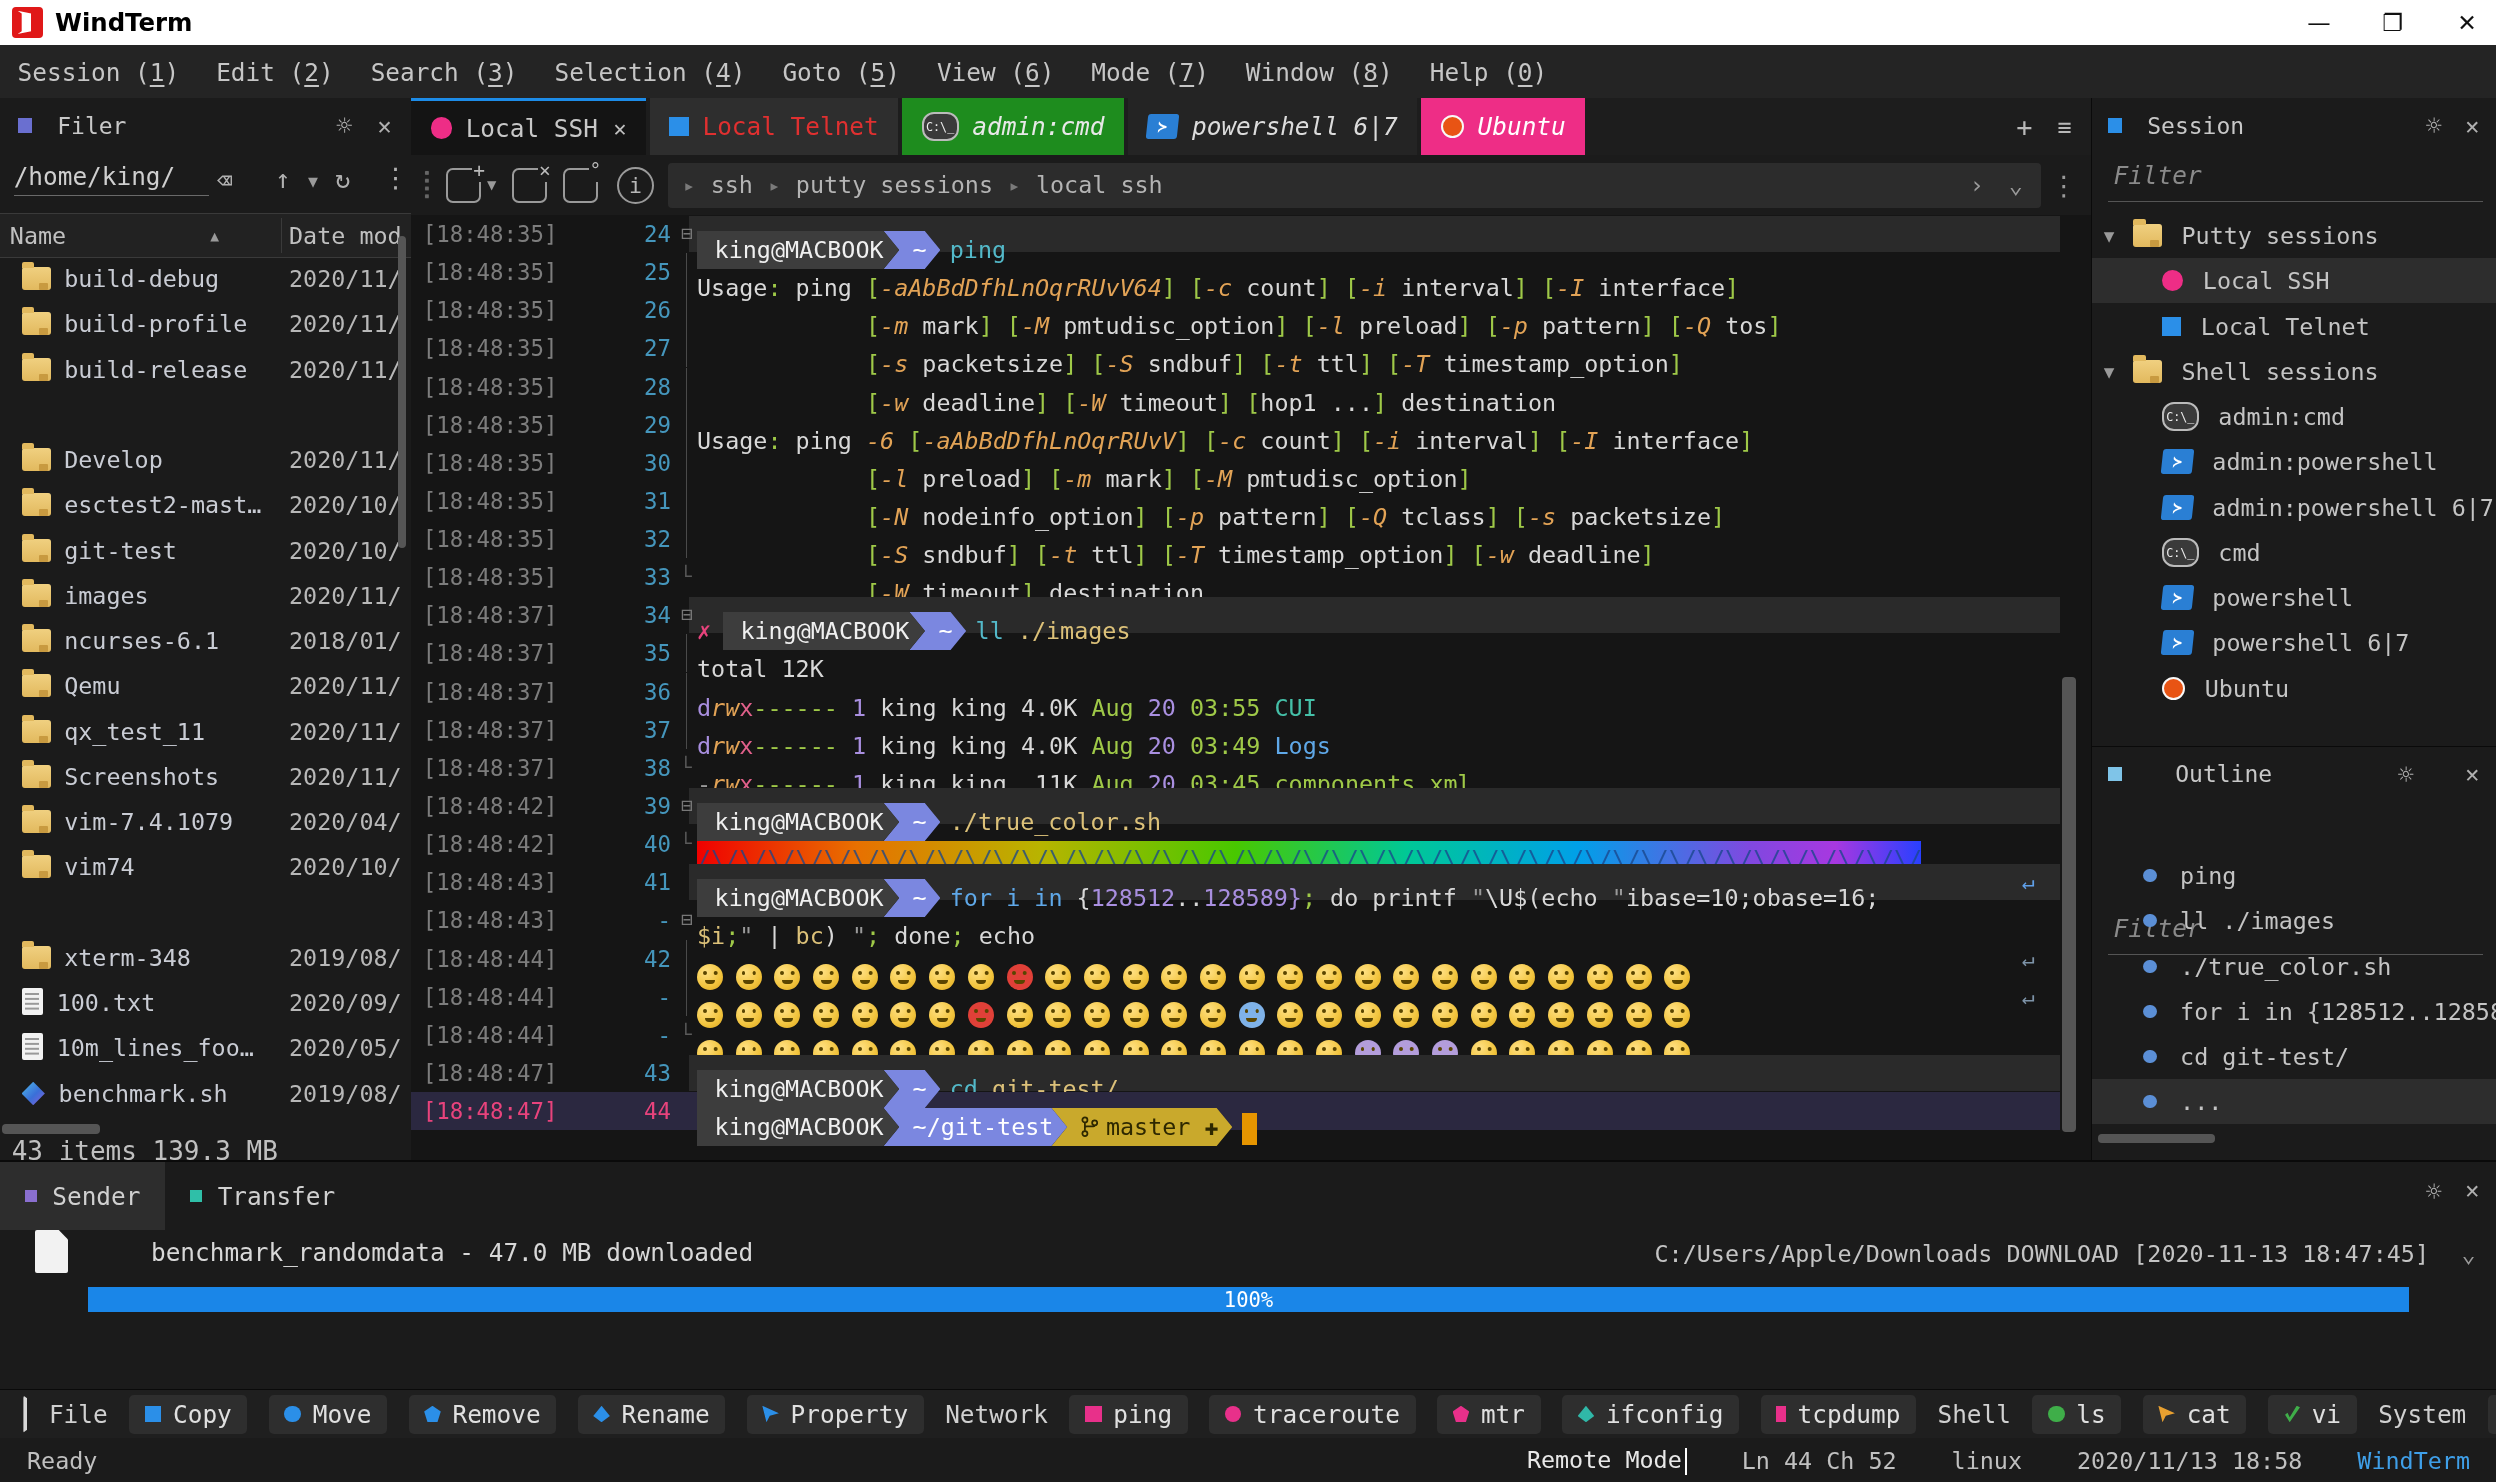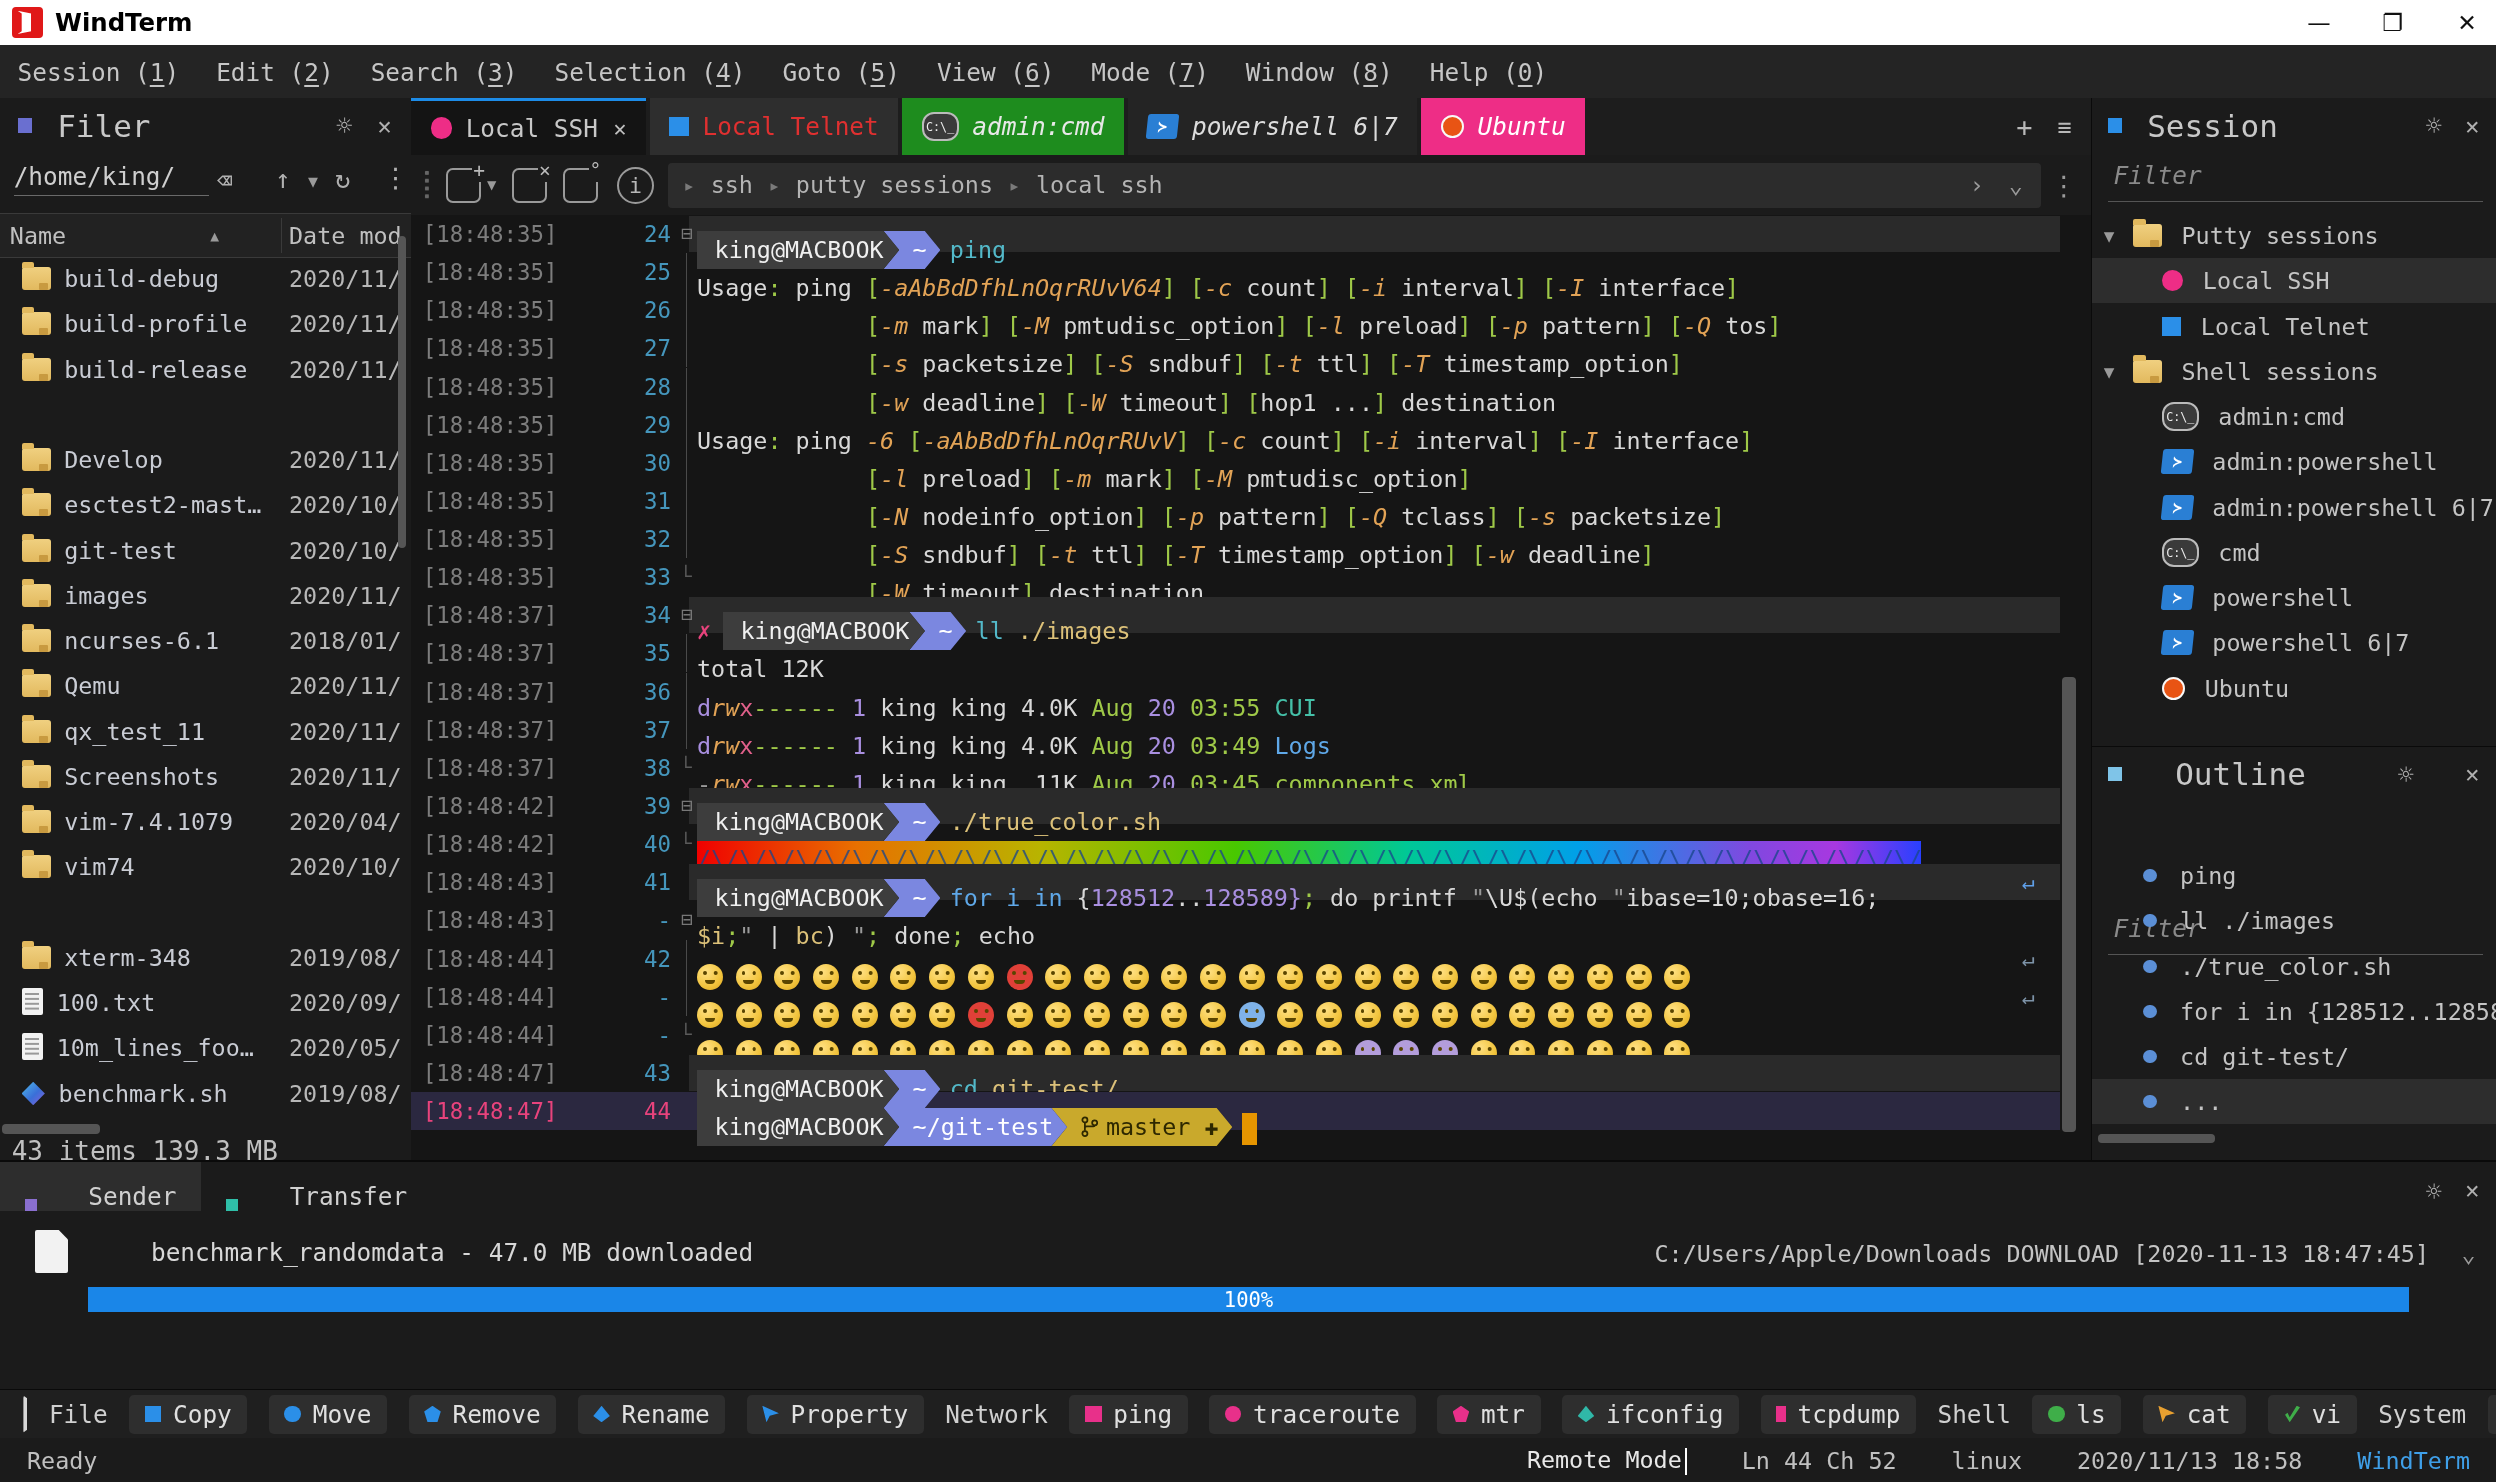--- a/index.html
+++ b/index.html
@@ -13,21 +13,21 @@
   #apptitle{left:55px;top:7.8px;font-size:24.4px;font-weight:bold;font-family:"DejaVu Sans",sans-serif;}
   .winctl{top:0;width:60px;height:45px;display:flex;align-items:center;justify-content:center;
     font-size:23.4px;color:#111;font-family:"DejaVu Sans",sans-serif;}
   
   #menubar{left:0;top:45px;width:2497px;height:55px;background:#242424;display:flex;align-items:center;
     padding-left:17.6px;gap:37px;color:#c6c6c6;font-size:24.4px;box-sizing:border-box;}
   .menu-item u{text-underline-offset:3.9px;}
   
   .panel-title-row{display:flex;align-items:center;height:55px;}
   .sq-ico{width:14.6px;height:14.6px;display:inline-block;}
-  .p-title{color:#c8c8c8;font-size:31px;margin-left:25px;}
+  .p-title{color:#c8c8c8;font-size:23px;margin-left:25px;}
   .p-gear{color:#b0b0b0;font-size:27px;}
   .p-close{color:#b0b0b0;font-size:23.4px;}
   
   #filer{left:0;top:98px;width:411px;height:1062px;background:#1b1b1b;}
   #filer-path{color:#cfcfcf;font-size:24.4px;}
   .path-underline{border-bottom:1px solid #6a6a6a;}
   #filer-cols{color:#c0c0c0;font-size:23.4px;border-top:1px solid #3a3a3a;border-bottom:1px solid #3a3a3a;background:#222;}
   .f-row{position:absolute;left:0;width:411px;height:45px;display:flex;align-items:center;}
   .f-ico{width:29px;height:23.4px;margin-left:21.5px;position:relative;flex:none;}
   .ico-folder{background:linear-gradient(180deg,#f0d080,#e2b95e);border-radius:2.9px;}
@@ -115,21 +115,21 @@
   .filter-text{position:absolute;left:21.5px;top:7.8px;color:#8a8a8a;font-size:24.4px;font-style:italic;}
   .filter-line{position:absolute;left:15.6px;right:13.7px;bottom:0;border-bottom:1px solid #555;}
   .tree-row{position:absolute;left:0;width:404px;height:45px;display:flex;align-items:center;color:#c4c4c4;font-size:23.4px;}
   .tree-row.sel{background:#2d2d2d;}
   .tw-arrow{color:#9a9a9a;font-size:17.6px;margin-left:11.7px;width:23.4px;flex:none;}
   .tree-ico{margin-left:7.8px;margin-right:19.5px;flex:none;}
   .leaf-ind{width:62px;flex:none;}
   .dot-blue{width:13.7px;height:13.7px;border-radius:50%;background:#5b8fd6;margin-left:51px;margin-right:23.4px;flex:none;}
   
   #sender{left:0;top:1160px;width:2497px;height:229px;background:#1b1b1b;border-top:2px solid #0a0a0a;box-sizing:border-box;}
-  .s-tab{height:49px;display:flex;align-items:flex-end;padding:0 25px;font-size:24.4px;color:#d0d0d0;gap:36px;}
+  .s-tab{height:68px;display:flex;align-items:center;padding:0 25px;font-size:24.4px;color:#d0d0d0;}
   .s-tab .sq-ico{margin-right:15.6px;}
   .s-tab-active{background:#2d2d2d;}
   #transfer-fileico{left:35px;top:68px;width:33px;height:43px;background:#f2f2f2;border-radius:2px;
     clip-path:polygon(0 0,72% 0,100% 22%,100% 100%,0 100%);}
   #transfer-name{left:151px;top:76px;font-size:24.4px;color:#d8d8d8;}
   #transfer-dest{top:78px;right:68px;font-size:23.4px;color:#c4c4c4;}
   #transfer-caret{right:21.5px;top:78px;color:#9a9a9a;font-size:23.4px;}
   #progress{left:88px;top:125px;width:2321px;height:25px;background:#1a86e8;display:flex;align-items:center;justify-content:center;}
   #progress span{color:#fff;font-size:20.5px;}
   #sender-icons{right:17.6px;top:13.7px;display:flex;gap:23.4px;color:#b0b0b0;}

